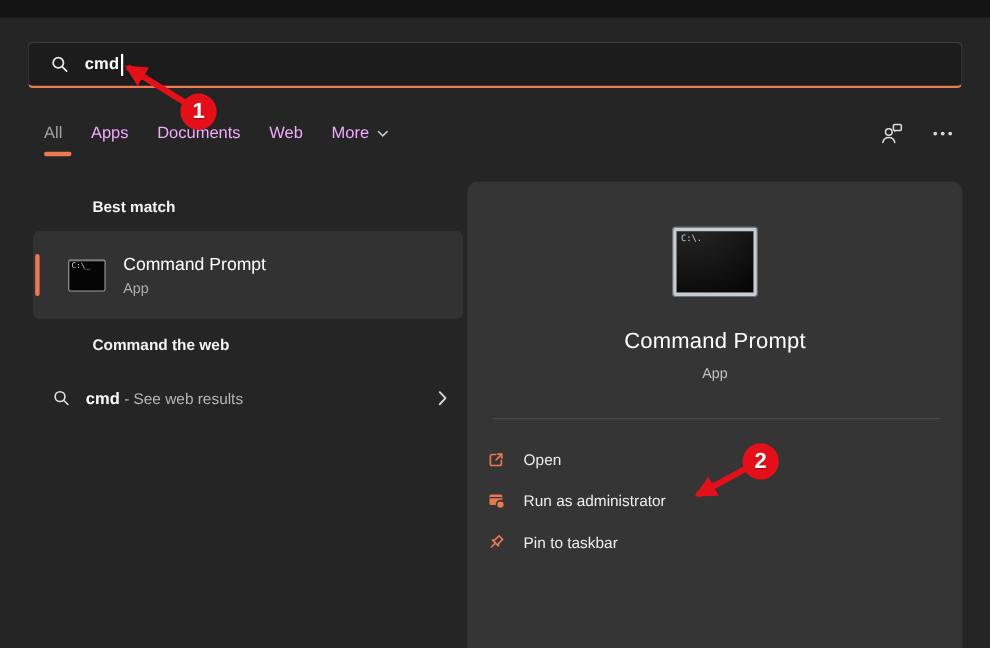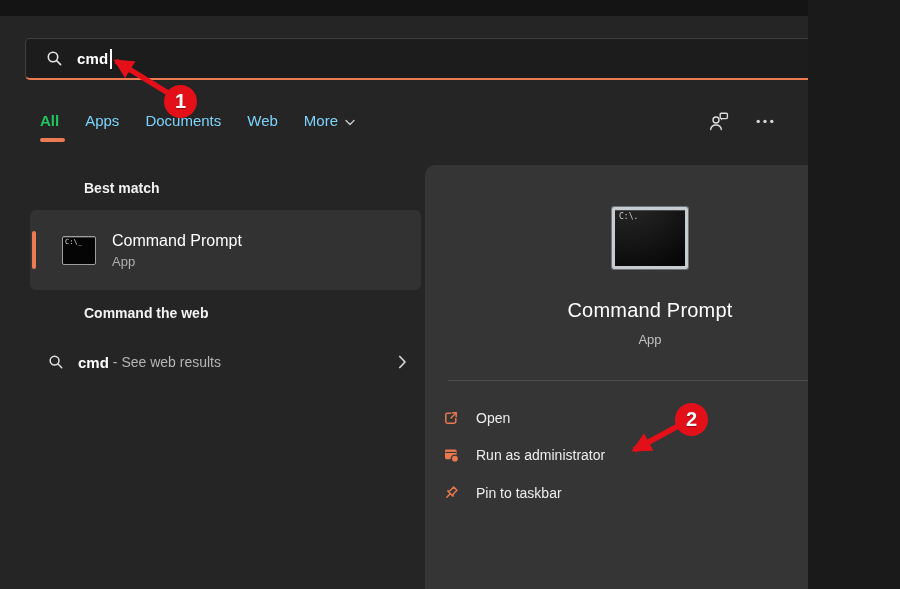--- a/index.html
+++ b/index.html
@@ -1,37 +1,37 @@
 <!DOCTYPE html>
 <html><head>
 <meta charset="utf-8">
 <style>
   * { margin: 0; padding: 0; box-sizing: border-box; }
   html, body { width: 900px; height: 589px; background: #1a1a1a; }
   body { font-family: "Liberation Sans", "DejaVu Sans", sans-serif; }
   #screen {
-    position: relative; width: 808px; height: 589px;
+    position: relative; width: 900px; height: 589px;
     background: #252525; overflow: hidden;
   }
   
   .top-strip { position: absolute; left: 0; top: 0; width: 100%; height: 16px; background: #141414; }
 
   
   .search-bar {
     position: absolute; left: 25px; top: 38px; width: 850px; height: 42px;
     background: #1c1c1c; border: 1px solid #3f3f3f; border-bottom: 2px solid #EC7A53;
     border-radius: 5px; display: flex; align-items: center; padding-left: 20px;
   }
   .search-bar .q { color: #ffffff; font-size: 15px; font-weight: 600; margin-left: 14px; letter-spacing: .2px; }
   .caret { display: inline-block; width: 2px; height: 20px; background: #ffffff; vertical-align: middle; margin-left: 2px; }
 
   
   .tabs { position: absolute; left: 40px; top: 112px; display: flex; gap: 26px; align-items: center; }
-  .tab { position: relative; color: #7dd3fc; font-size: 15px; padding-bottom: 4px; cursor: default; }
-  .tab.selected { color: #22c55e; font-weight: 700; }
+  .tab { position: relative; color: #f0abfc; font-size: 15px; padding-bottom: 4px; cursor: default; }
+  .tab.selected { color: #a3a3a3; font-weight: 400; }
   .tab.selected::after {
     content: ""; position: absolute; left: 0; bottom: -9px; width: 25px; height: 4px;
     border-radius: 2px; background: #EC7A53;
   }
   .tab .chev { margin-left: 7px; }
   .hdr-icons { position: absolute; right: 30px; top: 108px; display: flex; align-items: center; gap: 20px; }
   .hdr-btn { width: 26px; height: 26px; display: flex; align-items: center; justify-content: center; }
 
   
   .sec-heading { position: absolute; left: 40px; color: #f2f2f2; font-size: 14px; font-weight: 700; padding-left: 44px; }

